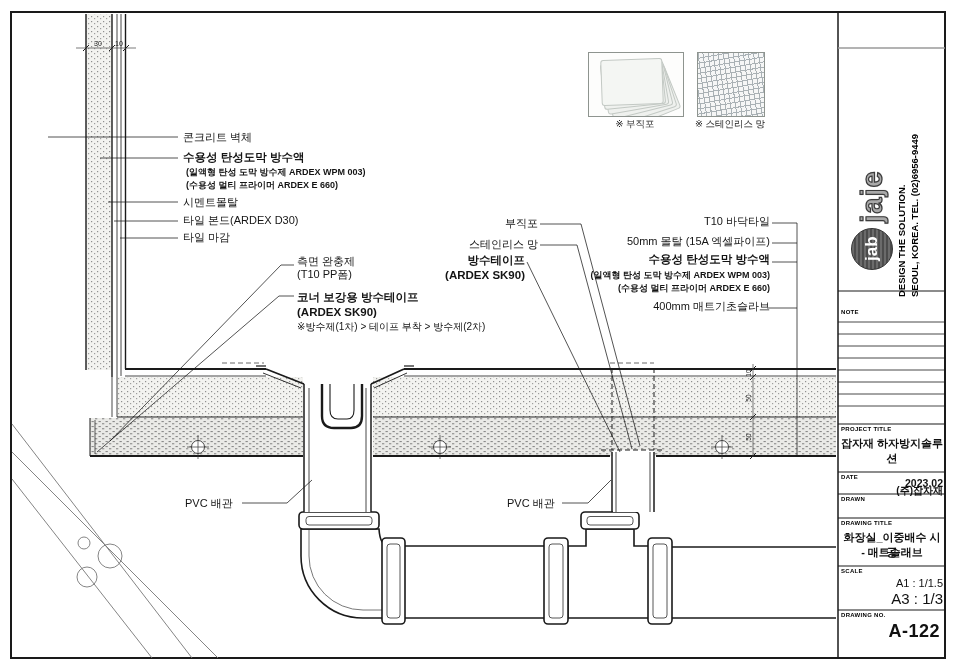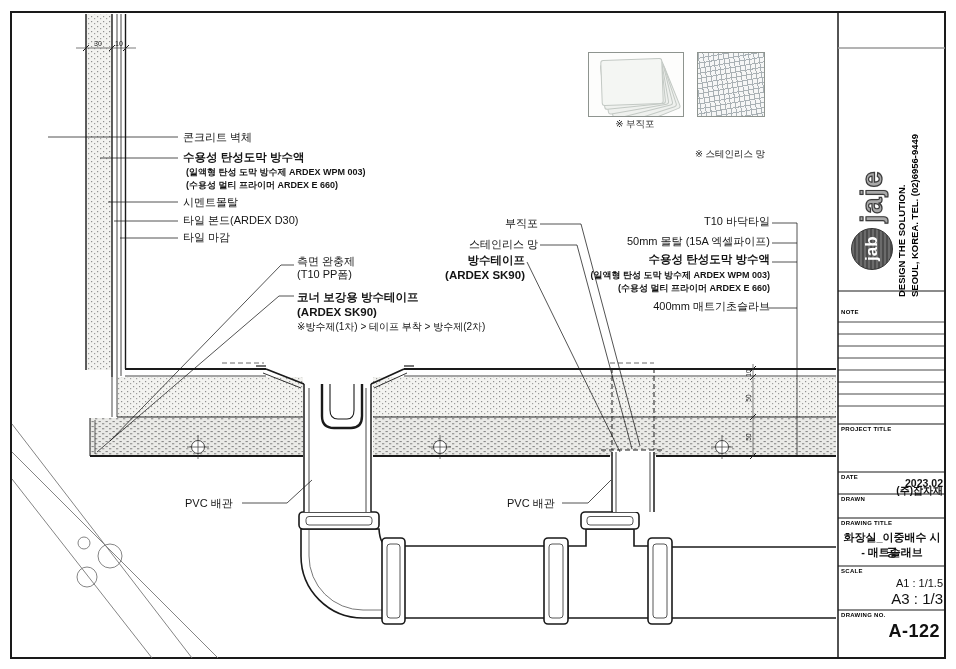--- a/index.html
+++ b/index.html
@@ -237,21 +237,21 @@
     <div class="sheetimg" style="left:21px;top:18px;transform:rotate(-18deg);"></div>
     <div class="sheetimg" style="left:18px;top:14px;transform:rotate(-14deg);"></div>
     <div class="sheetimg" style="left:15px;top:11px;transform:rotate(-10deg);"></div>
     <div class="sheetimg" style="left:13px;top:8px;transform:rotate(-6deg);"></div>
     <div class="sheetimg" style="left:12px;top:6px;transform:rotate(-2deg);background:#f4f6f3;"></div>
   </div>
   <div class="cap" style="left:588px;top:118px;width:94px;text-align:center;">※ 부직포</div>
   <div class="legendbox" style="left:697px;top:52px;width:66px;height:63px;">
     <div class="mesh"></div>
   </div>
-  <div class="cap" style="left:688px;top:118px;width:84px;margin-top:30px;">※ 스테인리스 망</div>
+  <div class="cap" style="left:688px;top:118px;width:84px;">※ 스테인리스 망</div>
 
   <div class="t" style="left:183px;top:131px;">콘크리트 벽체</div>
   <div class="t b" style="left:183px;top:151px;">수용성 탄성도막 방수액</div>
   <div class="t sub" style="left:186px;top:167px;">(일액형 탄성 도막 방수제 ARDEX WPM 003)</div>
   <div class="t sub" style="left:186px;top:180px;">(수용성 멀티 프라이머 ARDEX E 660)</div>
   <div class="t" style="left:183px;top:196px;">시멘트몰탈</div>
   <div class="t" style="left:183px;top:214px;">타일 본드(ARDEX D30)</div>
   <div class="t" style="left:183px;top:231px;">타일 마감</div>
 
   <div class="t" style="left:297px;top:255px;">측면 완충제</div>
@@ -282,20 +282,21 @@
     <div class="logo-word">jaje</div>
   </div>
   <div class="tagline">
     <div>DESIGN THE SOLUTION.</div>
     <div>SEOUL, KOREA. TEL. (02)6956-9449</div>
   </div>
 
   <div class="tb-label" style="left:841px;top:309px;">NOTE</div>
 
   <div class="tb-label" style="left:841px;top:426px;">PROJECT TITLE</div>
+  <div class="tb-center" style="top:436px;">잡자재 하자방지솔루션</div>
 
   <div class="tb-label" style="left:841px;top:474px;">DATE</div>
   <div class="tb-right" style="top:477px;font-size:10.5px;font-weight:600;">2023.02</div>
 
   <div class="tb-label" style="left:841px;top:496px;">DRAWN</div>
   <div class="tb-right" style="top:484px;font-size:10px;font-weight:bold;">(주)잡자재</div>
 
   <div class="tb-label" style="left:841px;top:520px;">DRAWING TITLE</div>
   <div class="tb-center" style="top:530px;">화장실_이중배수 시공</div>
   <div class="tb-center" style="top:545px;">- 매트슬래브</div>

